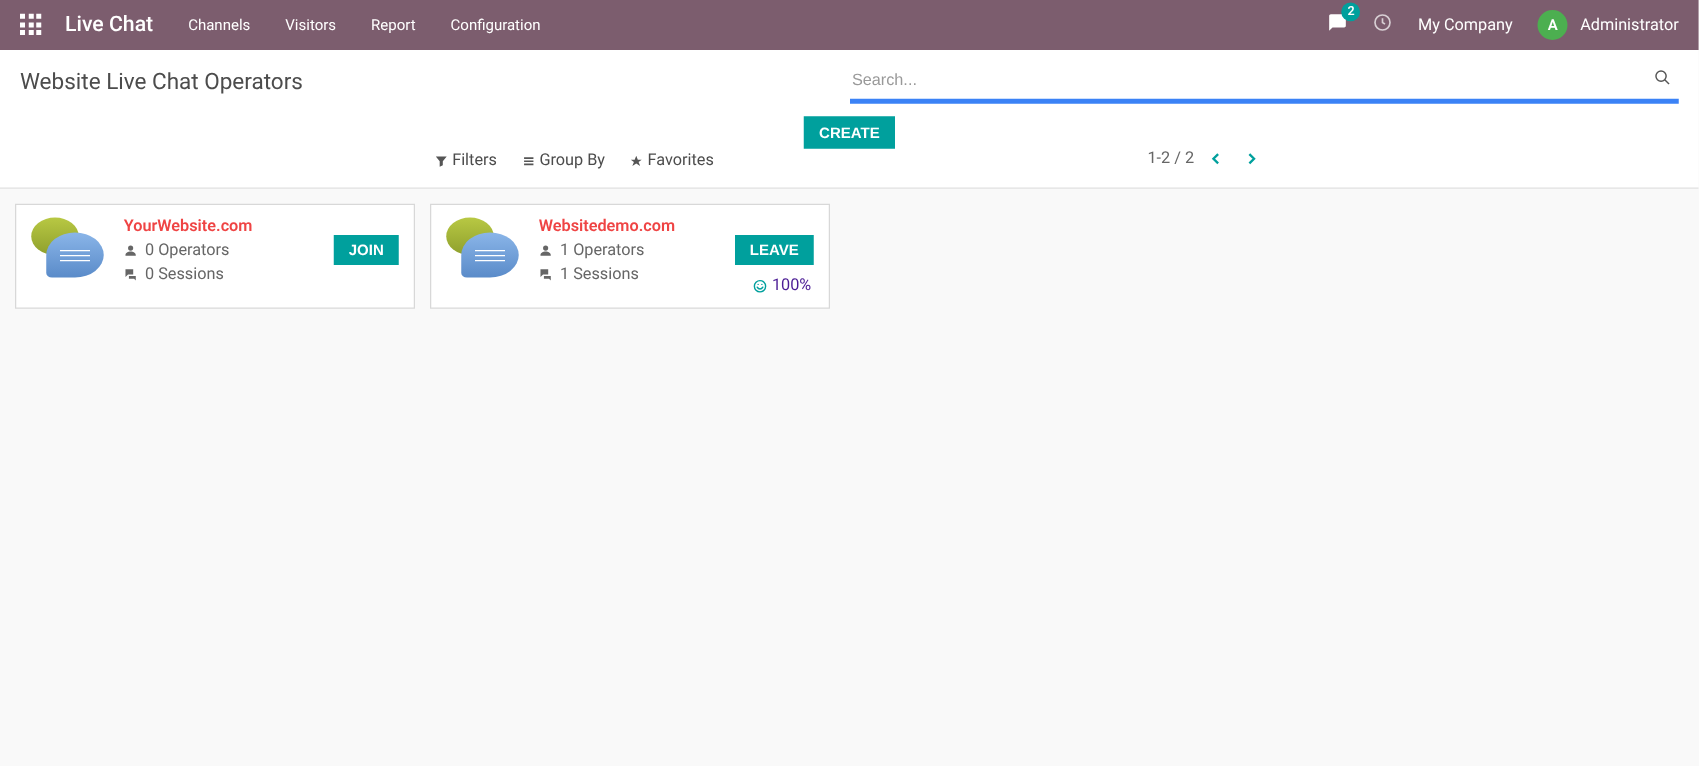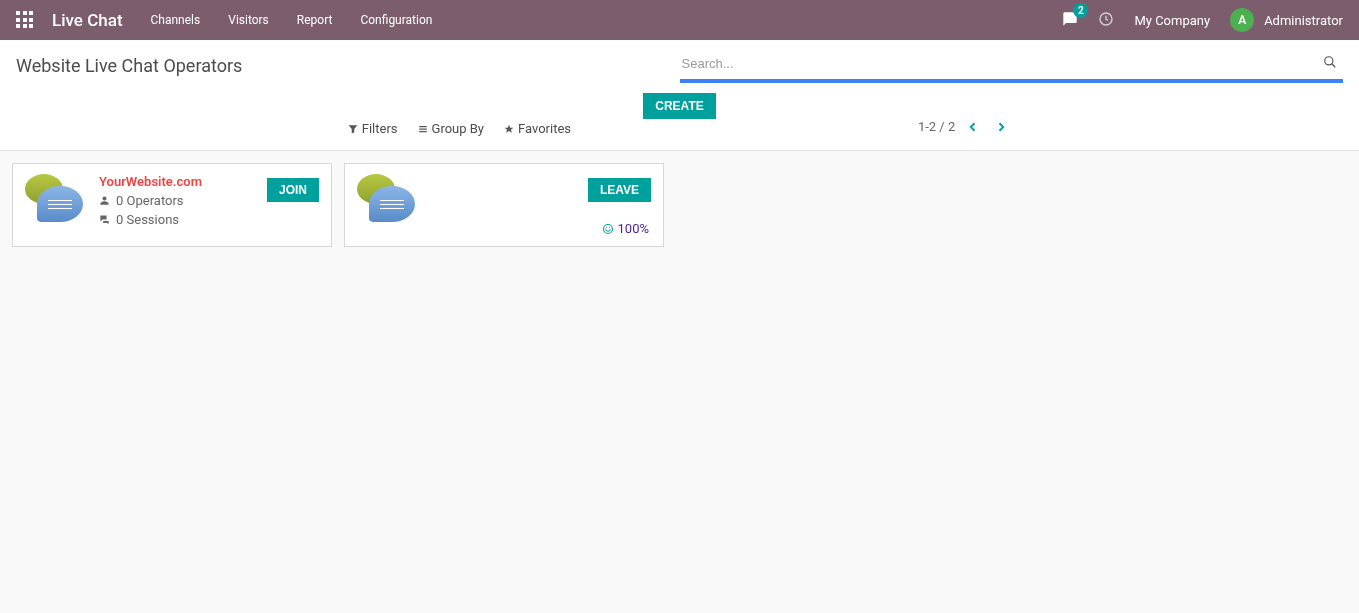--- a/index.html
+++ b/index.html
@@ -56,21 +56,21 @@
     .card { background: #fff; border: 1px solid #d8d8d8; width: 320px; padding: 10px 12px; display: flex; gap: 12px; position: relative; }
     .card-icon { width: 62px; height: 62px; position: relative; flex-shrink: 0; }
     .bubble { position: absolute; border-radius: 50% 50% 50% 10%; }
     .bubble-1 { width: 38px; height: 30px; background: linear-gradient(#b8c843, #8fa02d); top: 0; left: 0; border-radius: 50% 50% 10% 50%; }
     .bubble-2 { width: 46px; height: 36px; background: linear-gradient(#8ab5e8, #5a8bc9); top: 12px; left: 12px; display: flex; flex-direction: column; align-items: center; justify-content: center; gap: 3px; padding: 6px; }
     .bubble-2 span { height: 1px; background: #fff; width: 70%; display: block; }
     .card-body { flex: 1; display: flex; flex-direction: column; gap: 4px; }
     .card-title { font-weight: 600; color: #ef4444; font-size: 13px; }
     .card-row { display: flex; align-items: center; gap: 6px; color: #666; font-size: 13px; }
     .card-row svg { width: 11px; height: 11px; }
-    .card .btn-action { position: absolute; top: 14px; right: 12px; background: #00a09d; color: #fff; border: none; padding: 5px 12px; font-weight: 600; font-size: 12px; cursor: pointer; }
+    .card .btn-action { position: absolute; top: 24px; right: 12px; background: #00a09d; color: #fff; border: none; padding: 5px 12px; font-weight: 600; font-size: 12px; cursor: pointer; }
     .card .rating { position: absolute; bottom: 10px; right: 14px; color: #4c1d95; font-size: 13px; display: flex; align-items: center; gap: 4px; margin-top: 22px; }
     .card .rating svg { width: 12px; height: 12px; }
   </style>
 </head>
 <body>
 
 <div class="navbar">
   <div class="navbar-left">
     <div class="apps-icon">
       <span></span>
@@ -198,20 +198,35 @@
 
   <div class="card">
     <div class="card-icon">
       <div class="bubble bubble-1"></div>
       <div class="bubble bubble-2">
           <span></span>
           <span></span>
           <span></span>
         </div>
     </div>
+    <div class="card-body">
+      <span class="card-title">Websitedemo.com</span>
+      <div class="card-row">
+        <svg viewBox="0 0 16 16" fill="#666">
+            <path d="M8 8a3 3 0 100-6 3 3 0 000 6zm0 1c-3 0-6 1.5-6 4v1h12v-1c0-2.5-3-4-6-4z"></path>
+          </svg>
+        <span>1 Operators</span>
+      </div>
+      <div class="card-row">
+        <svg viewBox="0 0 16 16" fill="#666">
+            <path d="M2 2h9v6H5l-3 3V2zm4 8h8v5l-2-2H6v-3z"></path>
+          </svg>
+        <span>1 Sessions</span>
+      </div>
+    </div>
     <button class="btn-action">LEAVE</button>
     <div class="rating">
       <svg viewBox="0 0 16 16" fill="none" stroke="#00a09d" stroke-width="1.5">
           <circle cx="8" cy="8" r="6"></circle>
           <path d="M5 9s1 2 3 2 3-2 3-2M6 6h0M10 6h0" stroke-linecap="round"></path>
         </svg>
       <span>100%</span>
     </div>
   </div>
 

